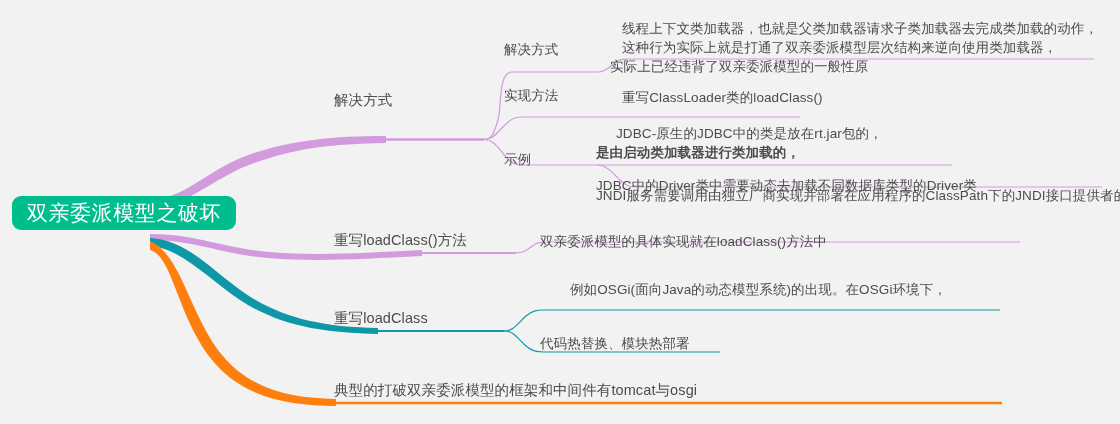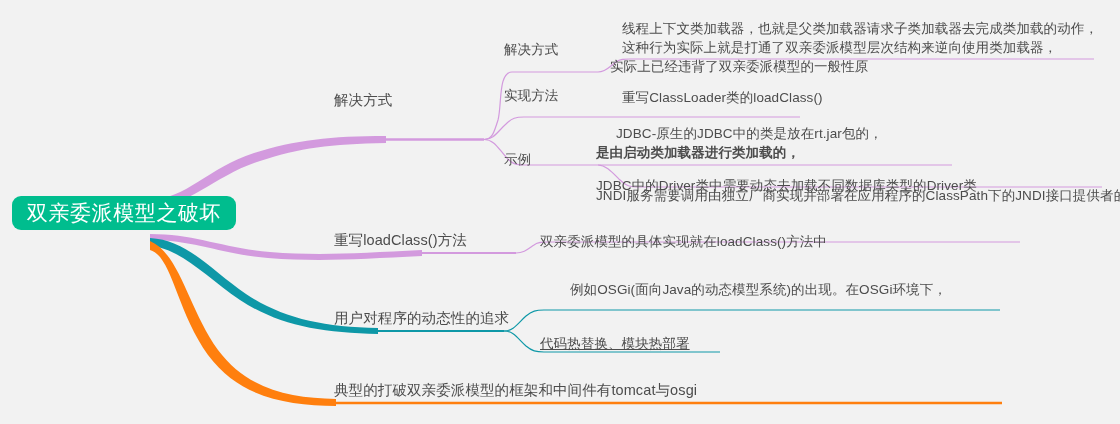--- a/index.html
+++ b/index.html
@@ -126,19 +126,19 @@
 
   <div class="node-text small" style="left:504px; top:150px;">示例</div>
   <div class="node-text small" style="left:616px; top:124px;">JDBC-原生的JDBC中的类是放在rt.jar包的，</div>
   <div class="node-text small" style="left:596px; top:143px;font-weight:bold;">是由启动类加载器进行类加载的，</div>
   <div class="node-text small" style="left:596px; top:176px;">JDBC中的Driver类中需要动态去加载不同数据库类型的Driver类</div>
   <div class="node-text small" style="left:596px; top:186px;">JNDI服务需要调用由独立厂商实现并部署在应用程序的ClassPath下的JNDI接口提供者的代码</div>
 
   <div class="node-text" style="left:334px; top:230px;">重写loadClass()方法</div>
   <div class="node-text small" style="left:540px; top:232px;">双亲委派模型的具体实现就在loadClass()方法中</div>
 
-  <div class="node-text" style="left:334px; top:308px;">用户对程序的动态性的追求</div>
+  <div class="node-text" style="left:334px; top:308px;">重写loadClass</div>
   <div class="node-text small" style="left:570px; top:280px;">例如OSGi(面向Java的动态模型系统)的出现。在OSGi环境下，</div>
-  <div class="node-text small" style="left:540px; top:334px;text-decoration:underline;">代码热替换、模块热部署</div>
+  <div class="node-text small" style="left:540px; top:334px;">代码热替换、模块热部署</div>
 
   <div class="node-text" style="left:334px; top:380px;">典型的打破双亲委派模型的框架和中间件有tomcat与osgi</div>
 
 </div>
 
 </body></html>

